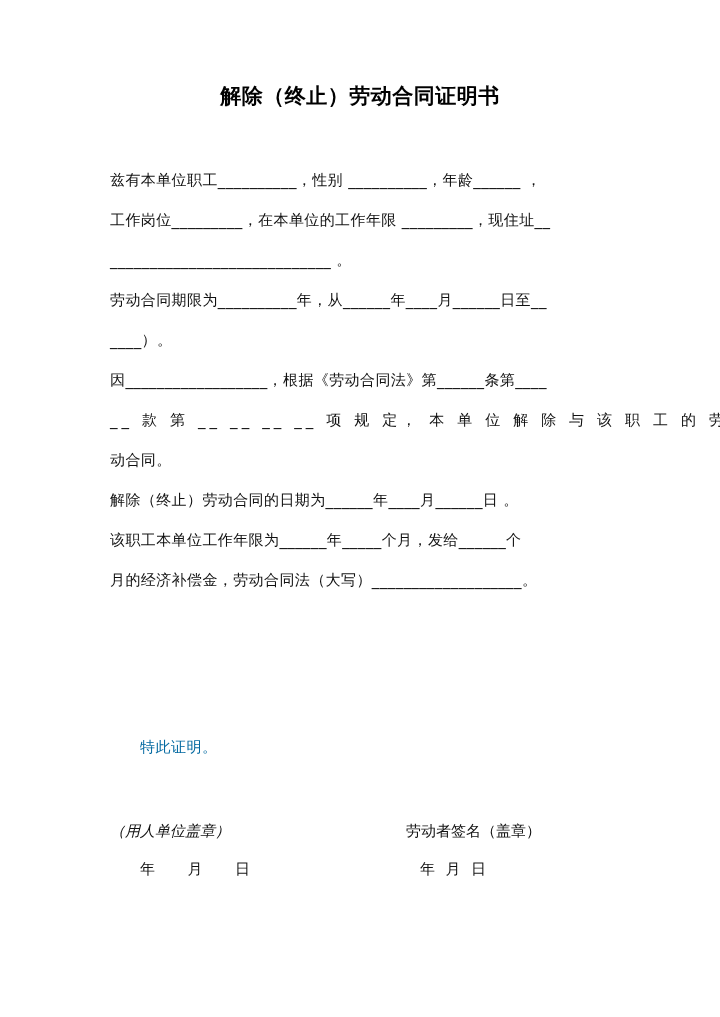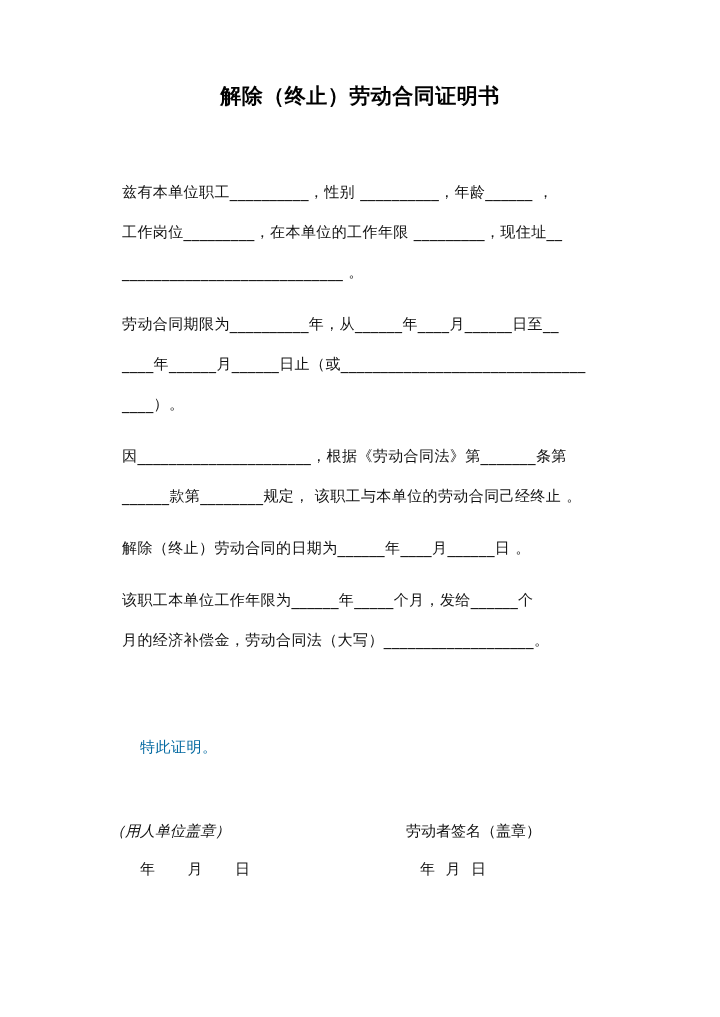--- a/index.html
+++ b/index.html
@@ -40,21 +40,21 @@
     position: absolute;
     left: 110px;
     top: 160px;
     width: 506px;
   }
 
   .para {
     font-size: 15px;
     line-height: 40px;
     color: #111111;
-    margin: 12px;
+    margin: 0;
     text-align: justify;
     text-justify: inter-character;
     word-break: break-all;
   }
 
   .para .ln {
     display: block;
     white-space: pre;
   }
 
@@ -128,29 +128,29 @@
   <div class="body-block">
 
     <p class="para">
       <span class="ln justify-small">兹有本单位职工__________，性别 __________，年龄______ ，</span>
       <span class="ln justify-small">工作岗位_________，在本单位的工作年限 _________，现住址__</span>
       <span class="ln justify-small">____________________________ 。</span>
     </p>
 
     <p class="para">
       <span class="ln justify-small">劳动合同期限为__________年，从______年____月______日至__</span>
-      <span class="ln justify-small">____年______月______日止（或_______________________________</span>
       <span class="ln justify-small">____）。</span>
     </p>
 
+    <p class="para">
+      <span class="ln justify-small">因__________________，根据《劳动合同法》第______条第____</span>
+      <span class="ln justify-wide">__ 款 第 __ __ __ __ 项 规 定， 本 单 位 解 除 与 该 职 工 的 劳</span>
+      <span class="ln justify-small">动合同。</span>
+    </p>
 
-    <p class="para">
-      <span class="ln justify-small">因______________________，根据《劳动合同法》第_______条第</span>
-      <span class="ln justify-small">______款第________规定， 该职工与本单位的劳动合同己经终止 。</span>
-    </p>
 
     <p class="para">
       <span class="ln justify-small">解除（终止）劳动合同的日期为______年____月______日 。</span>
     </p>
 
     <p class="para">
       <span class="ln justify-small">该职工本单位工作年限为______年_____个月，发给______个</span>
       <span class="ln justify-small">月的经济补偿金，劳动合同法（大写）___________________。</span>
     </p>
 

